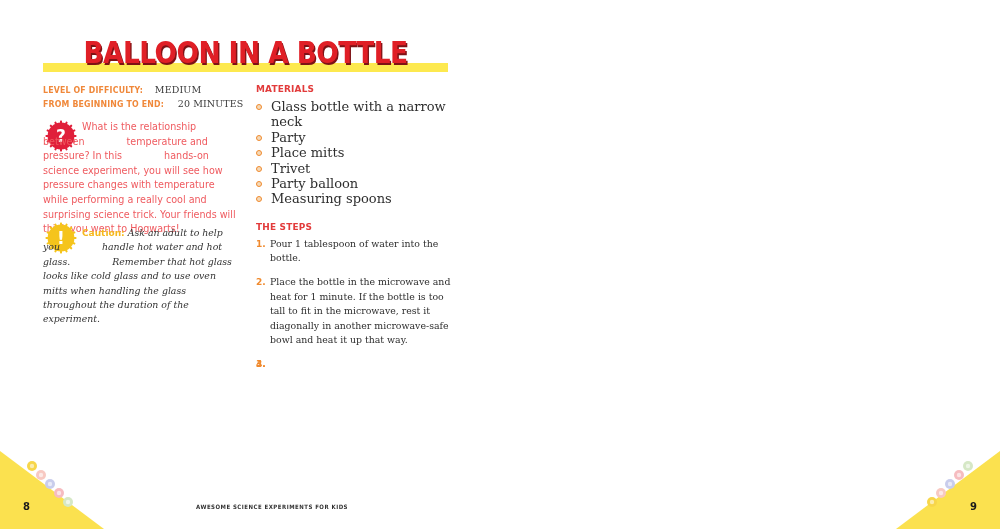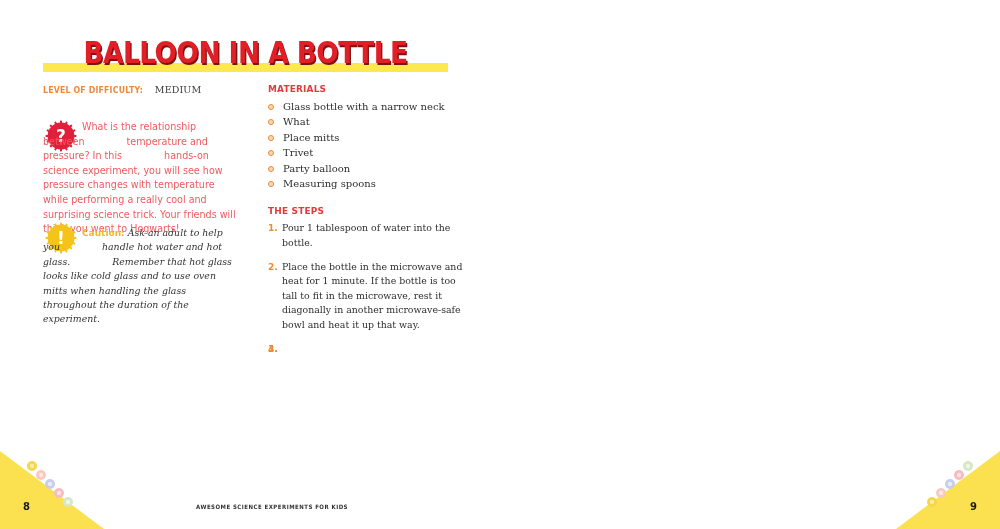--- a/index.html
+++ b/index.html
@@ -141,41 +141,41 @@
     font-family: "DejaVu Sans", sans-serif;
     font-style: normal;
     font-weight: bold;
     font-size: 9px;
     color: #f5b81c;
   }
 
   
   .col2 {
     position: absolute;
-    left: 268px;
+    left: 256px;
     top: 83px;
     width: 195px;
   }
   .section-head {
     font-family: "DejaVu Sans", sans-serif;
     font-weight: bold;
     font-size: 9.5px;
     letter-spacing: 0.2px;
     color: #e23b3b;
     text-transform: uppercase;
     margin-bottom: 5px;
     transform: scaleX(0.94);
     transform-origin: left center;
   }
   .mat-list { list-style: none; margin: 0; padding: 0; }
   .mat-item {
     position: relative;
     padding-left: 15px;
     font-family: "DejaVu Serif", serif;
-    font-size: 10px;
+    font-size: 13px;
     line-height: 15.4px;
     color: #2e2e2e;
   }
   .mat-bullet {
     position: absolute;
     left: 0;
     top: 5px;
     width: 6px;
     height: 6px;
     border-radius: 50%;
@@ -248,20 +248,24 @@
 
     <div class="title-wrap">
       <div class="title-highlight"></div>
       <div class="title-text">BALLOON IN A BOTTLE</div>
     </div>
 
     <div class="meta">
       <div class="meta-line">
         <span class="meta-label">LEVEL OF DIFFICULTY:</span>
         <span>MEDIUM</span>
+      </div>
+      <div class="meta-line">
+        <span class="meta-label">FROM BEGINNING TO END:</span>
+        <span>20 MINUTES</span>
       </div>
     </div>
 
     <div class="badge badge-q">
       <svg viewBox="0 0 34 34" xmlns="http://www.w3.org/2000/svg">
         <g fill="#e01f3a">
           <circle cx="17" cy="17" r="13.4"></circle>
           <g>
             <rect x="16" y="1.6" width="2" height="4" rx="0.6"></rect>
             <rect x="16" y="28.4" width="2" height="4" rx="0.6"></rect>
@@ -328,21 +332,21 @@
       <span class="caution-l3">Remember that hot glass looks like</span>
       <span>cold glass and to use oven mitts when</span>
       <span>handling the glass throughout the duration</span>
       <span>of the experiment.</span>
     </div>
 
     <div class="col2">
       <div class="section-head">MATERIALS</div>
       <ul class="mat-list">
         <li class="mat-item"><span class="mat-bullet"></span><span>Glass bottle with a narrow neck</span></li>
-        <li class="mat-item"><span class="mat-bullet"></span><span>What</span></li>
+        <li class="mat-item"><span class="mat-bullet"></span><span>Party</span></li>
         <li class="mat-item"><span class="mat-bullet"></span><span>Place mitts</span></li>
         <li class="mat-item"><span class="mat-bullet"></span><span>Trivet</span></li>
         <li class="mat-item"><span class="mat-bullet"></span><span>Party balloon</span></li>
         <li class="mat-item"><span class="mat-bullet"></span><span>Measuring spoons</span></li>
       </ul>
 
       <div class="section-head steps-head">THE STEPS</div>
       <ol class="step-list">
         <li class="step-item"><span class="step-num">1.</span><span>Pour 1 tablespoon of water into the bottle.</span></li>
         <li class="step-item"><span class="step-num">2.</span><span>Place the bottle in the microwave and heat for 1 minute. If the bottle is too tall to fit in the microwave, rest it diagonally in another microwave-safe bowl and heat it up that way.</span></li>

